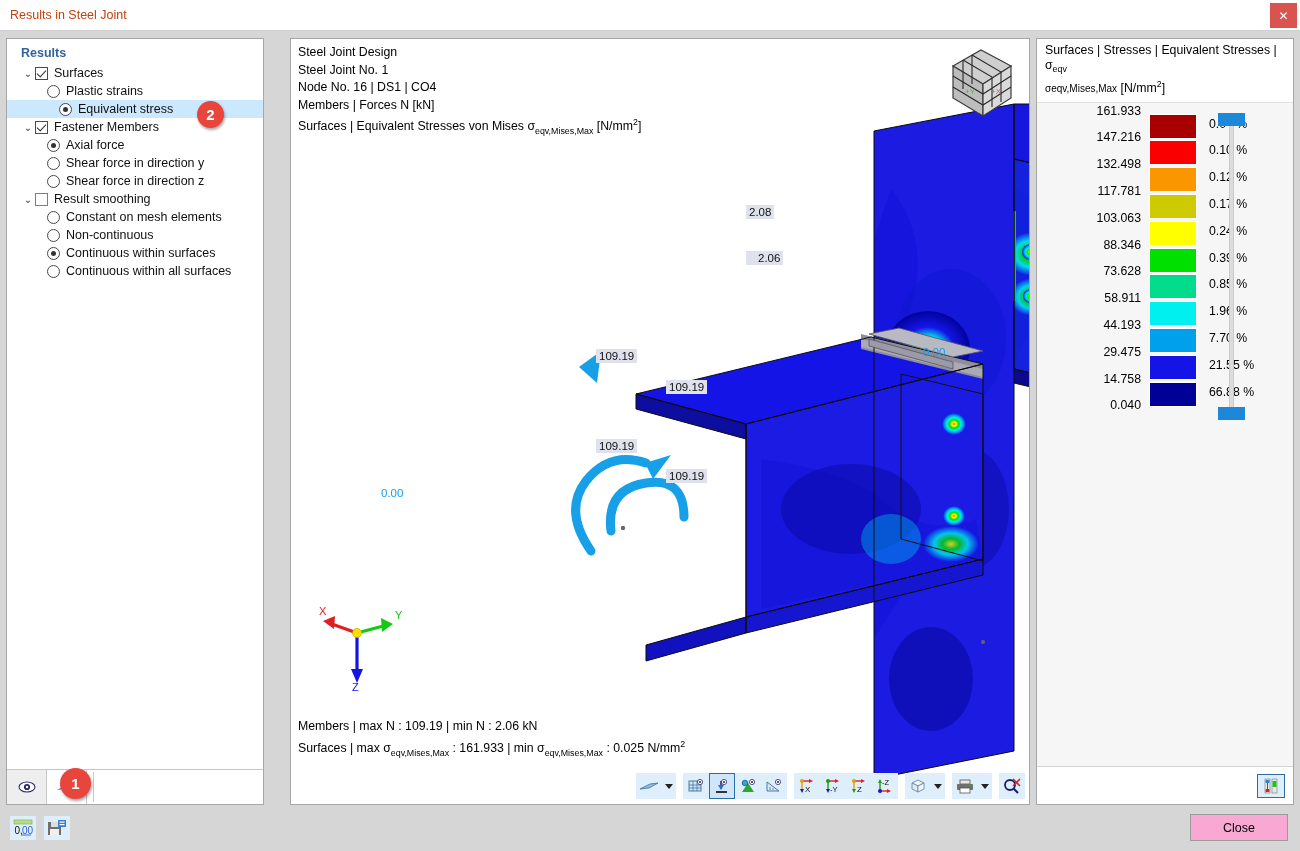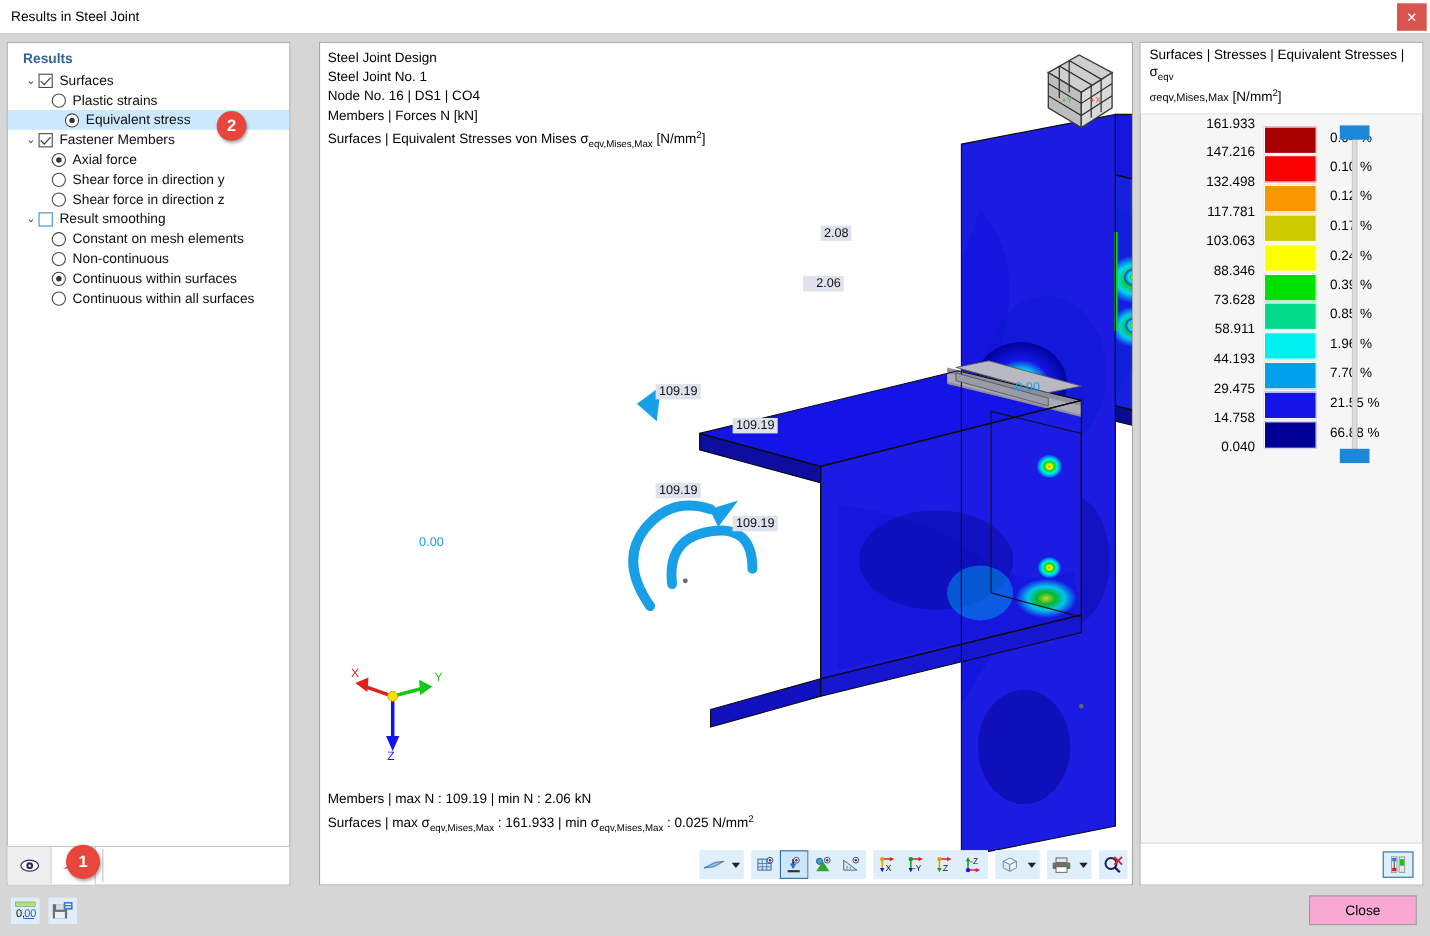--- a/index.html
+++ b/index.html
@@ -20,21 +20,21 @@
   }
   
   .titlebar {
     height: 31px; background: #ffffff;
     display: flex; align-items: center;
     border-bottom: 1px solid #cfcfcf;
     position: relative;
     flex: 0 0 31px;
   }
   .titlebar .title {
-    padding-left: 10px; font-size: 12.5px; color: #000000;
+    padding-left: 10px; font-size: 12.5px; color: #c2410c;
   }
   .closebtn {
     position: absolute; right: 3px; top: 3px;
     width: 27px; height: 25px;
     background: #d9534f;
     color: #fff; font-size: 12px;
     display: flex; align-items: center; justify-content: center;
     cursor: pointer;
   }
   
@@ -454,21 +454,21 @@
           <circle cx="332" cy="489" r="2.2"></circle>
           <circle cx="962" cy="332" r="2.2"></circle>
           <circle cx="912" cy="309" r="2"></circle>
           <circle cx="1030" cy="362" r="2"></circle>
           <circle cx="692" cy="603" r="2"></circle>
         </g>
       </svg>
 
       <div id="valuelabels">
           <div class="lbl-tag" style="left: 455px; top: 166px;">2.08</div>
-          <div class="lbl-tag" style="left: 439px; top: 212px; padding-left: 12px;">2.06</div>
+          <div class="lbl-tag" style="left: 455px; top: 212px; padding-left: 12px;">2.06</div>
           <div class="lbl-tag" style="left: 305px; top: 310px;">109.19</div>
           <div class="lbl-tag" style="left: 375px; top: 341px;">109.19</div>
           <div class="lbl-tag" style="left: 305px; top: 400px;">109.19</div>
           <div class="lbl-tag" style="left: 375px; top: 430px;">109.19</div>
         </div>
       <div id="momentlabels">
           <div class="mom-lbl" style="left: 90px; top: 448px;">0.00</div>
           <div class="mom-lbl" style="left: 632px; top: 307px;">0.00</div>
           <div class="mom-lbl" style="left: 750px; top: 248px;">1.4</div>
         </div>

